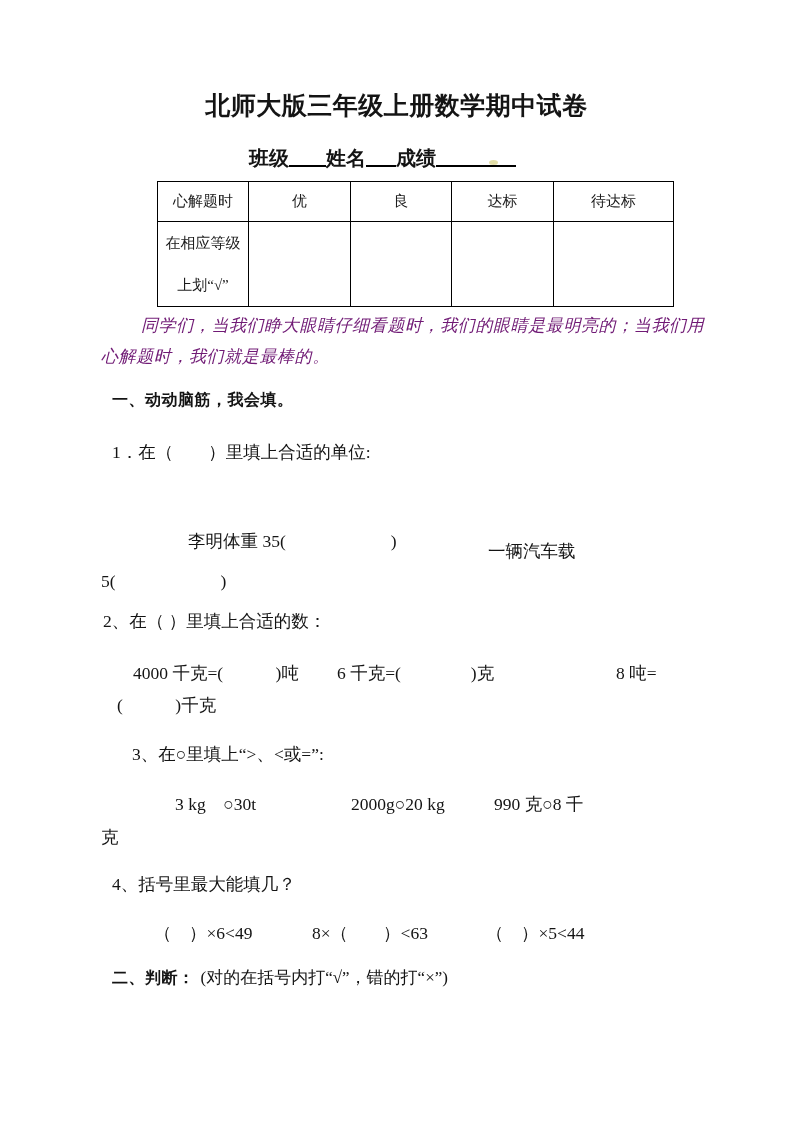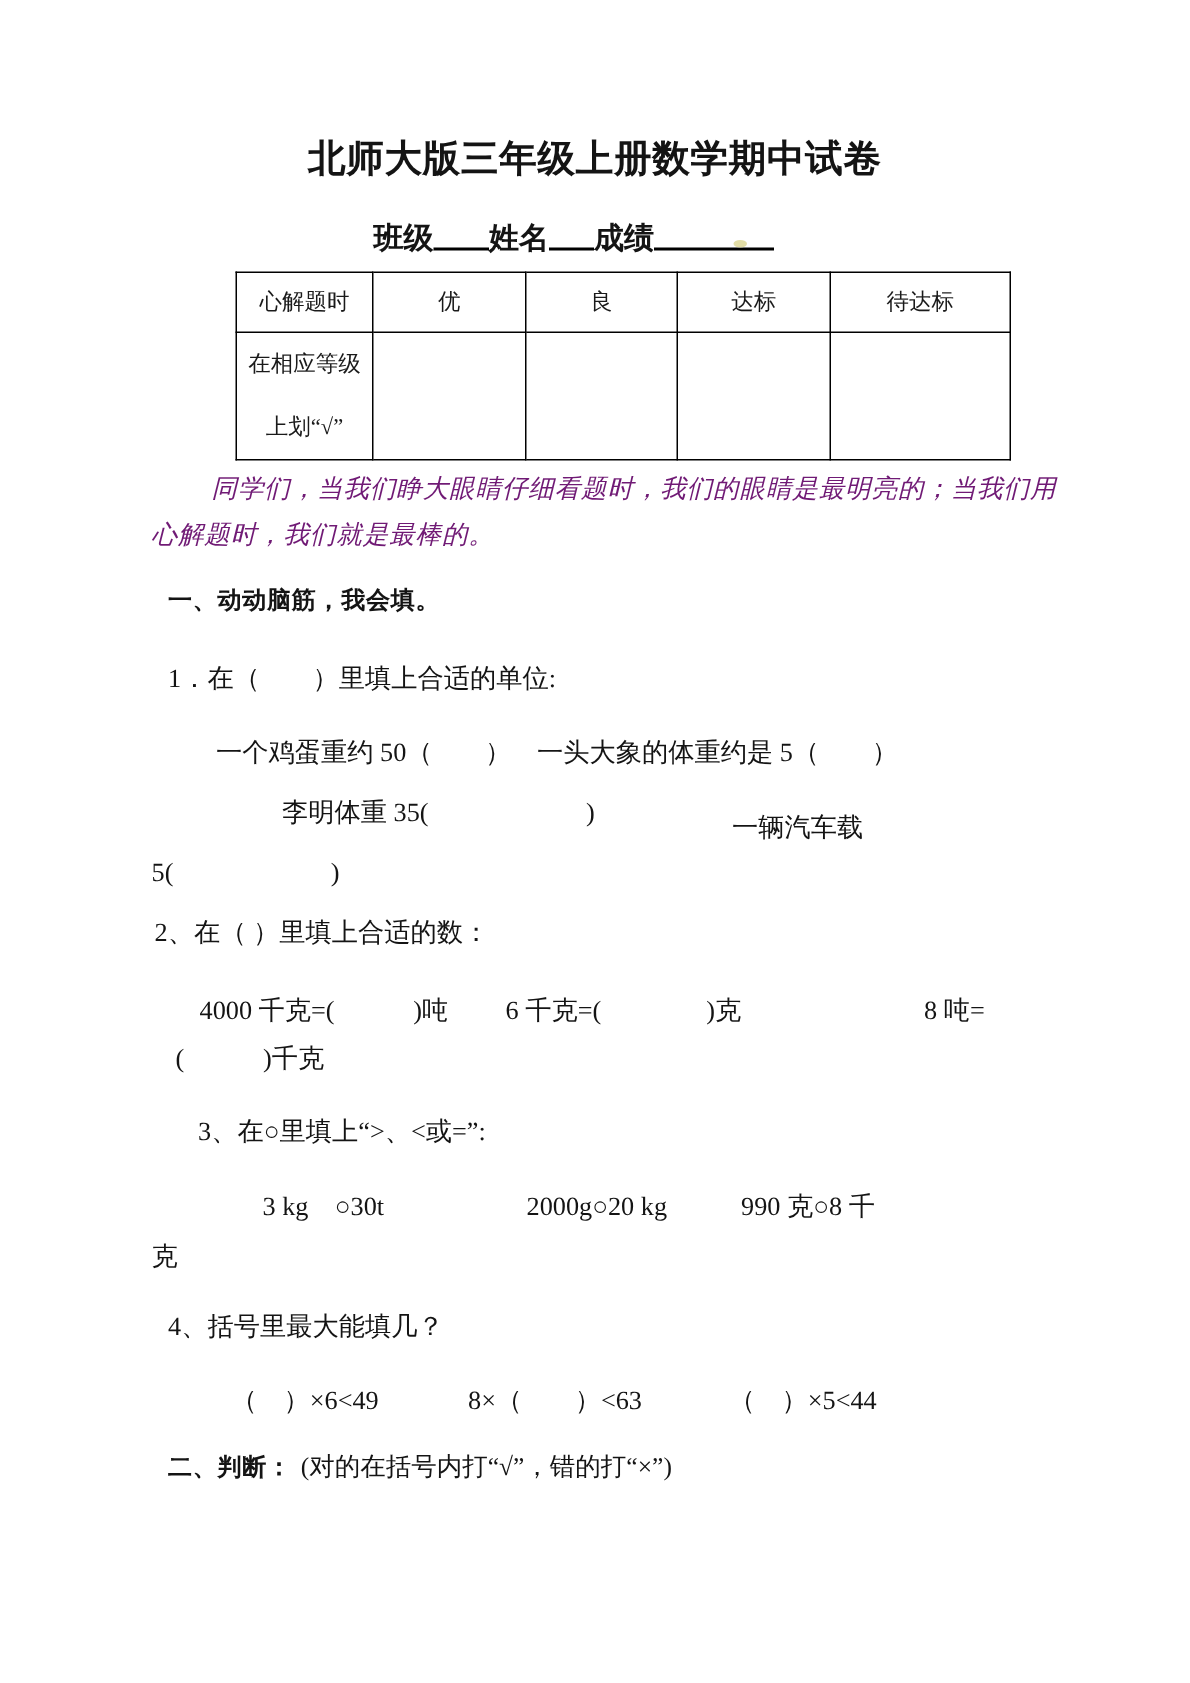--- a/index.html
+++ b/index.html
@@ -110,22 +110,20 @@
     </tr>
   </tbody>
     </table>
 
   <div class="abs intro-line" style="left:141px;top:316px;">同学们，当我们睁大眼睛仔细看题时，我们的眼睛是最明亮的；当我们用</div>
   <div class="abs intro-line" style="left:101px;top:347px;">心解题时，我们就是最棒的。</div>
 
   <div class="abs sec-heading" style="left:112px;top:391px;">一、动动脑筋，我会填。</div>
 
   <div class="abs q" style="left:112px;top:442px;">1．在（　　）里填上合适的单位:</div>
-  <div class="abs q" style="left:144px;top:491px;">一个鸡蛋重约 50（　　）</div>
-  <div class="abs q" style="left:358px;top:491px;">一头大象的体重约是 5（　　）</div>
   <div class="abs q" style="left:144px;top:531px;margin-left:44px;">李明体重 35(　　　　　　)</div>
   <div class="abs q" style="left:488px;top:541px;">一辆汽车载</div>
   <div class="abs q" style="left:101px;top:571px;">5(　　　　　　)</div>
 
   <div class="abs q" style="left:103px;top:611px;">2、在（ ）里填上合适的数：</div>
   <div class="abs q" style="left:133px;top:663px;">4000 千克=(　　　)吨</div>
   <div class="abs q" style="left:337px;top:663px;">6 千克=(　　　　)克</div>
   <div class="abs q" style="left:616px;top:663px;">8 吨=</div>
   <div class="abs q" style="left:117px;top:695px;">(　　　)千克</div>
 

